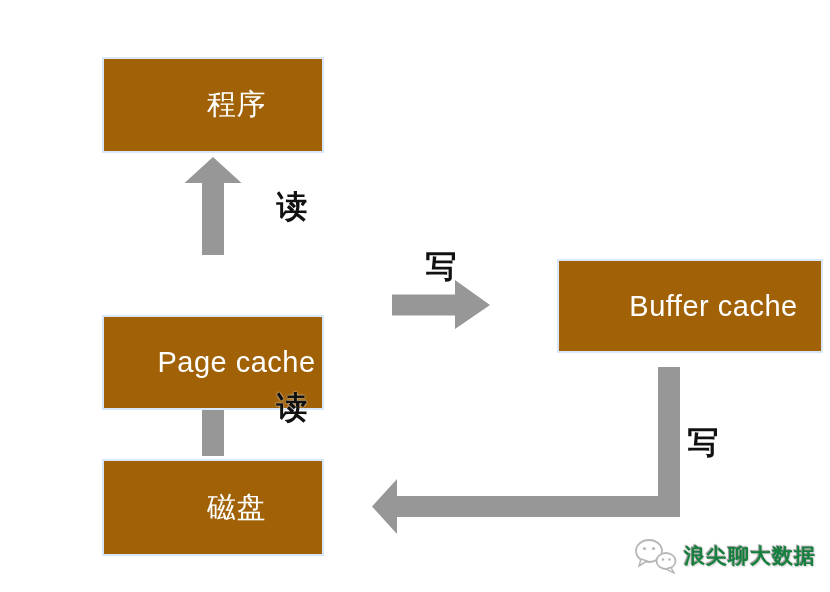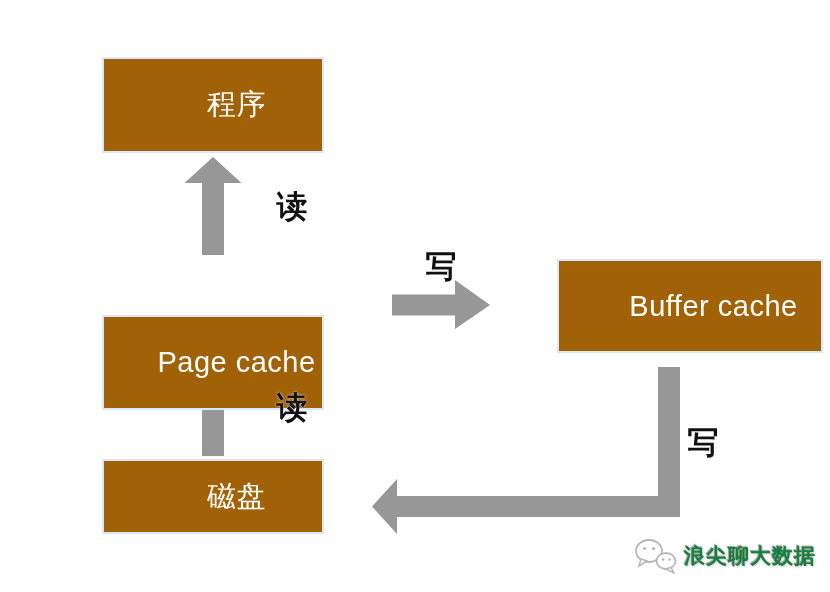--- a/index.html
+++ b/index.html
@@ -27,21 +27,21 @@
     display: flex;
     align-items: center;
     justify-content: center;
     color: #ffffff;
     font-size: 29px;
     letter-spacing: 0.5px;
     padding-left: 47px;
   }
   .node-program      { left: 102px; top: 57px;  width: 222px; height: 96px; }
   .node-page-cache   { left: 102px; top: 276px; width: 222px; height: 95px; margin-top: 39px; }
-  .node-disk         { left: 102px; top: 459px; width: 222px; height: 75px; }
+  .node-disk         { left: 102px; top: 459px; width: 222px; height: 97px; }
   .node-buffer-cache { left: 557px; top: 259px; width: 266px; height: 94px; }
 
   .edge-label {
     position: absolute;
     transform: translate(-50%, -50%);
     font-size: 31px;
     font-weight: 600;
     color: #111111;
     text-shadow: 0 0 2px #ffffff;
     white-space: nowrap;

